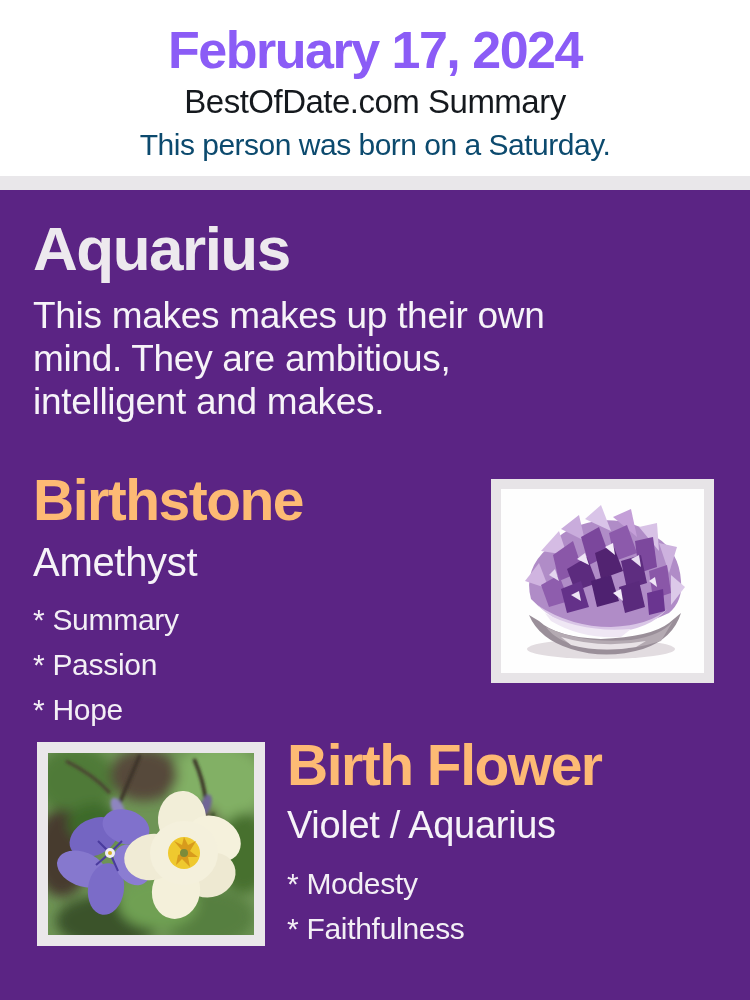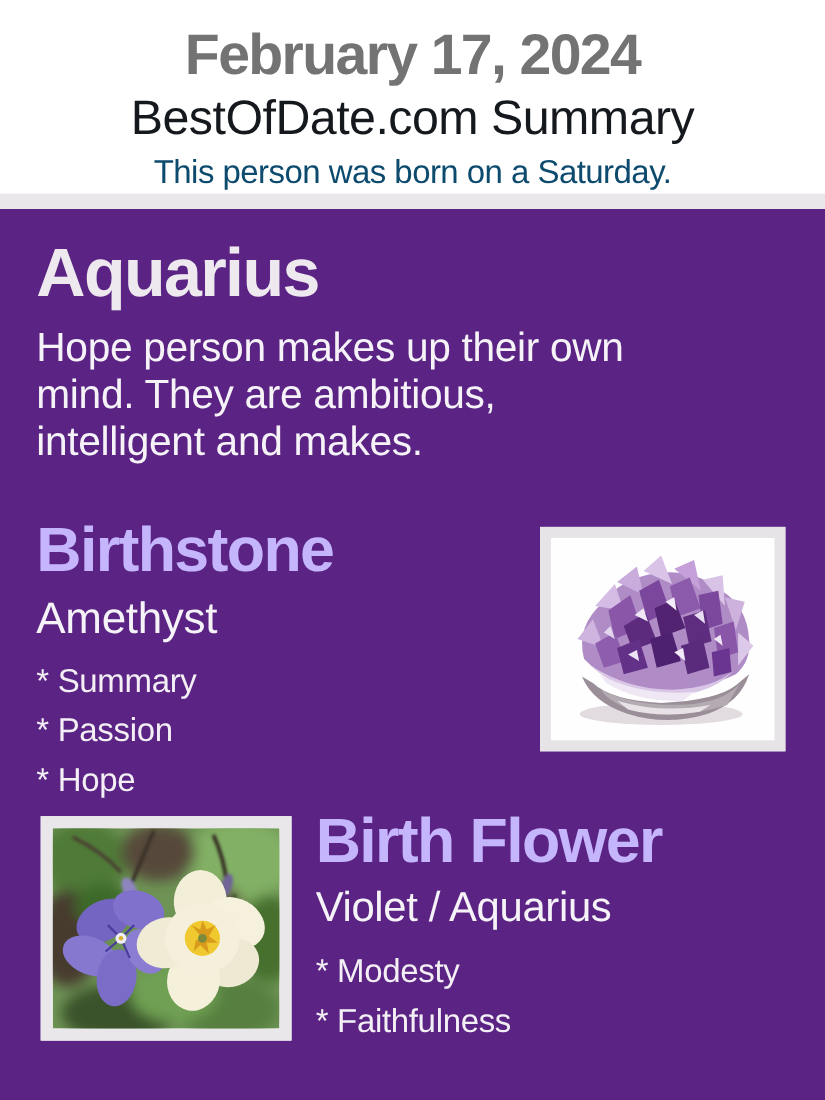--- a/index.html
+++ b/index.html
@@ -4,40 +4,40 @@
 <style>
   * { margin:0; padding:0; box-sizing:border-box; }
   html,body { background:#ffffff; }
   .page {
     position:relative; width:750px; height:1000px; overflow:hidden;
     background:#ffffff; font-family:"Liberation Sans", sans-serif;
   }
   
   .header { position:absolute; top:0; left:0; width:750px; height:176px; background:#ffffff; text-align:center; }
   .date-title {
-    margin-top:22px; font-size:52px; font-weight:bold; color:#737373;
+    margin-top:22px; font-size:52px; font-weight:bold; color:#8b5cf6;
     letter-spacing:-1.5px; line-height:1.08;
   }
-  .site-subtitle { margin-top:5px; font-size:44px; color:#15191E; letter-spacing:-0.5px; }
+  .site-subtitle { margin-top:5px; font-size:33px; color:#15191E; letter-spacing:-0.5px; }
   .day-note { margin-top:7px; font-size:30px; color:#0c4a6e; letter-spacing:-0.5px; }
   .divider { position:absolute; top:176px; left:0; width:750px; height:14px; background:#E9E7EA; }
   
   .body-purple {
     position:absolute; top:190px; left:0; width:750px; height:954px;
     background:#5B2484; color:#F5F2F7;
   }
   .zodiac-name {
     position:absolute; left:33px; top:28px; font-size:62px; font-weight:bold;
     color:#EDE9EE; letter-spacing:-1.5px; line-height:1;
   }
   .zodiac-desc {
     position:absolute; left:33px; top:104px; font-size:37px; line-height:43px;
     color:#F6F3F8; letter-spacing:-0.3px;
   }
-  .section-heading { font-size:57px; font-weight:bold; color:#c4b5fd; letter-spacing:-1.5px; line-height:1.05; }
+  .section-heading { font-size:57px; font-weight:bold; color:#fdba74; letter-spacing:-1.5px; line-height:1.05; }
   .section-name { font-size:40px; color:#F6F3F8; letter-spacing:-0.3px; margin-top:9px; line-height:1.1; }
   .trait { font-size:30px; color:#F3EFF5; letter-spacing:-0.3px; line-height:45px; }
   .birthstone-block { position:absolute; left:33px; top:281px; }
   .birthstone-traits { margin-top:13px; }
   .birthflower-block { position:absolute; left:287px; top:546px; }
   .birthflower-traits { margin-top:14px; }
   
   .photo-frame { position:absolute; background:#ffffff; }
   .amethyst-frame { left:491px; top:289px; width:223px; height:204px; border:10px solid #E7E4E7; }
   .flower-frame  { left:37px;  top:552px; width:228px; height:204px; border:11px solid #EAE7EA; }
@@ -52,21 +52,21 @@
     <div class="date-title">February 17, 2024</div>
     <div class="site-subtitle">BestOfDate.com Summary</div>
     <div class="day-note">This person was born on a Saturday.</div>
   </div>
   <div class="divider"></div>
 
   <div class="body-purple">
 
     <div class="zodiac-name">Aquarius</div>
     <div class="zodiac-desc">
-      <div>Hope person makes up their own</div>
+      <div>This makes makes up their own</div>
       <div>mind. They are ambitious,</div>
       <div>intelligent and makes.</div>
     </div>
 
     <div class="birthstone-block">
       <div class="section-heading">Birthstone</div>
       <div class="section-name">Amethyst</div>
       <div class="birthstone-traits">
         <div class="trait">* Summary</div>
         <div class="trait">* Passion</div>

